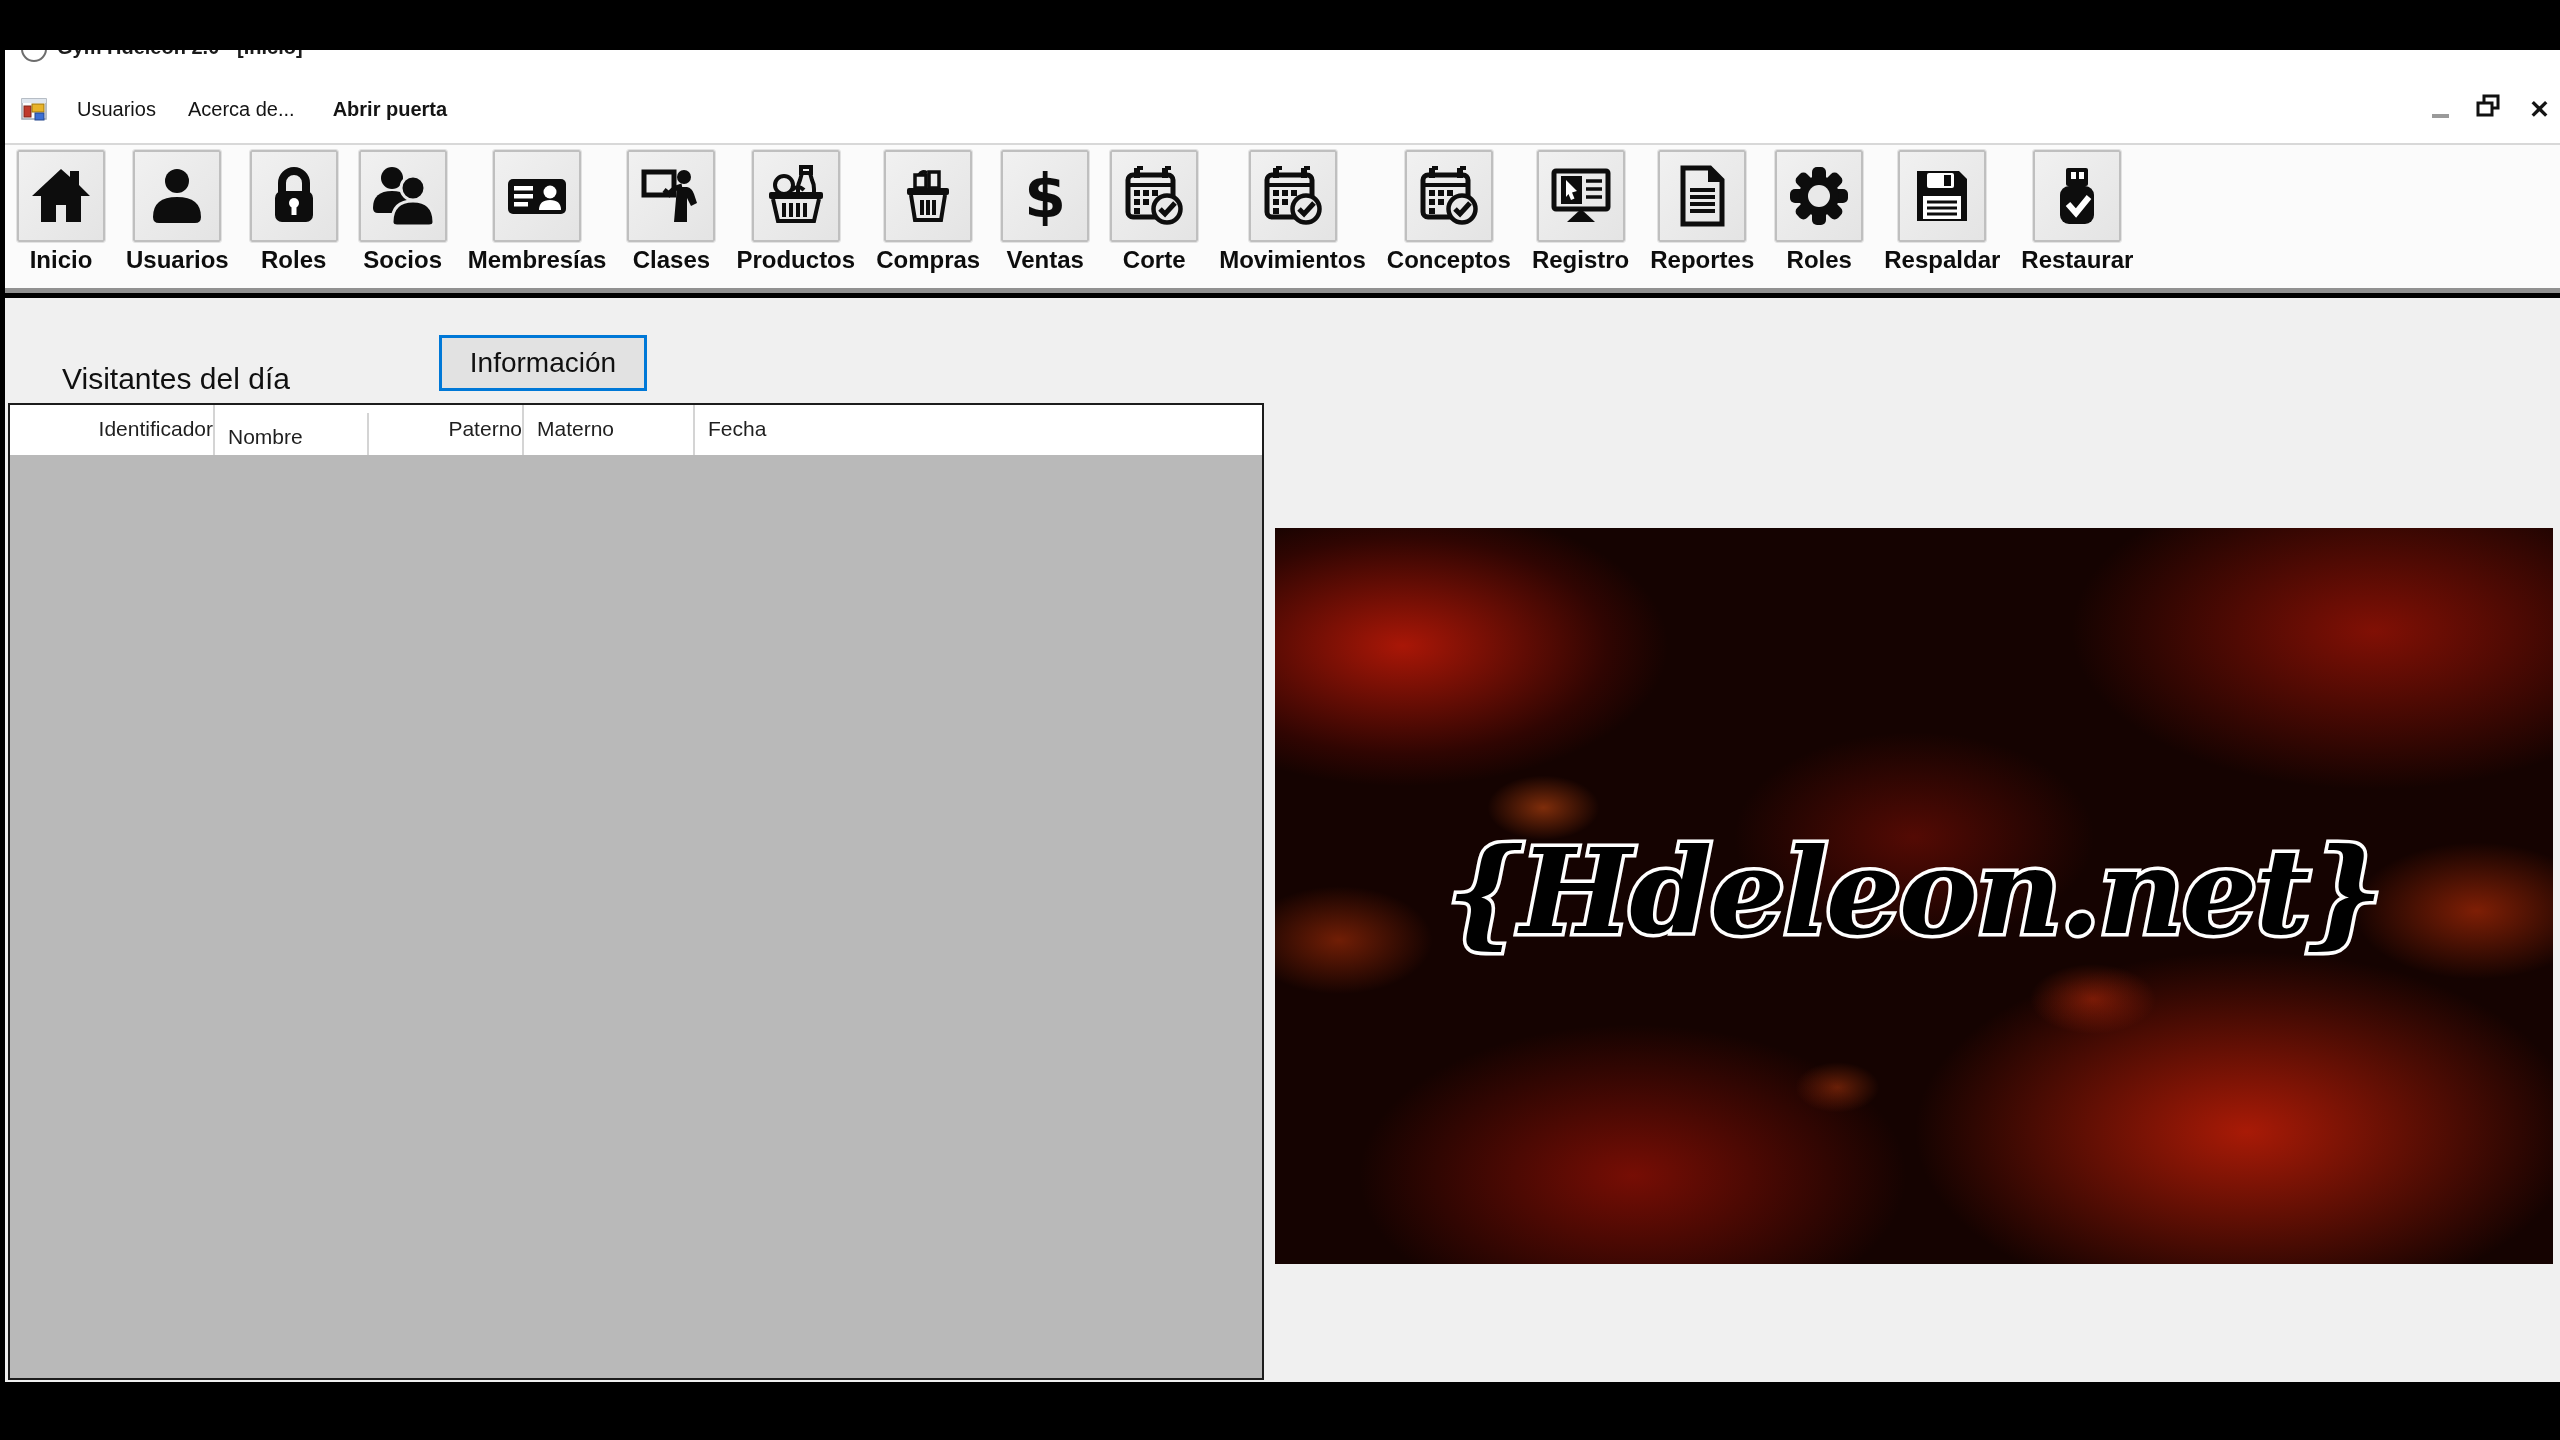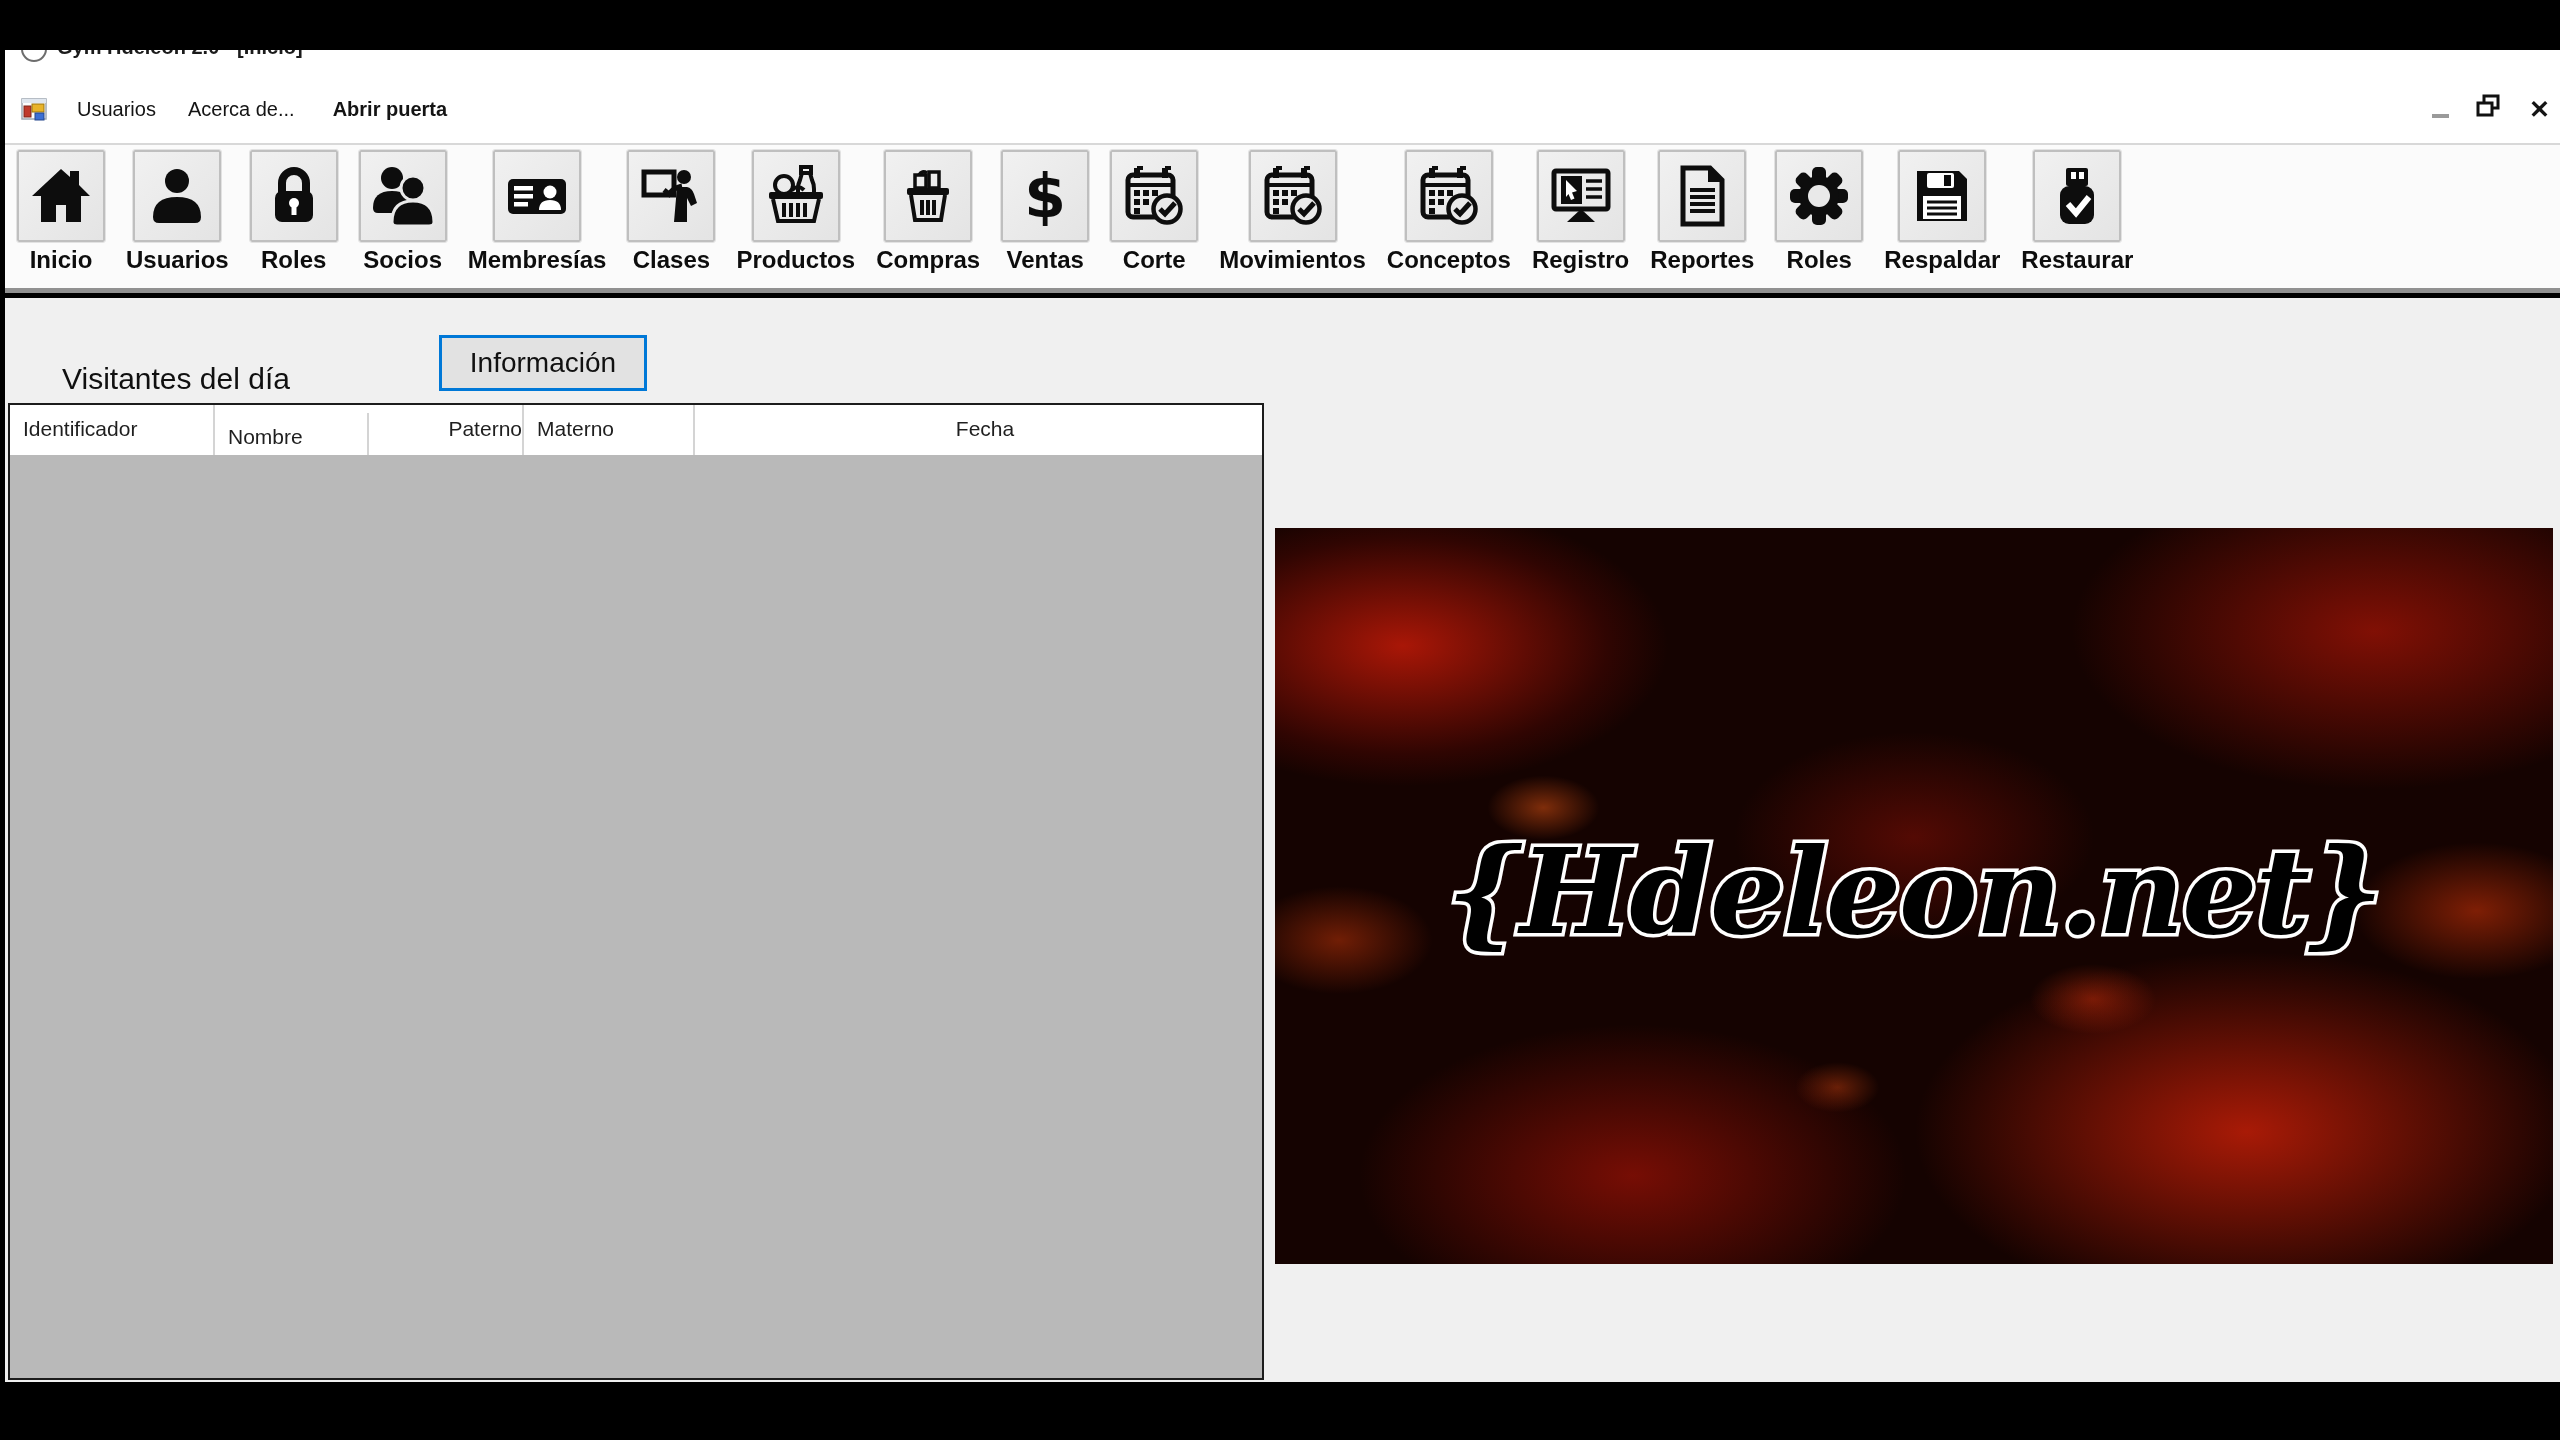--- a/index.html
+++ b/index.html
@@ -43,25 +43,25 @@
   .section-title{position:absolute;left:9px;top:64px;font-size:30px;color:#101010;margin-left:48px;}
   .info-btn{position:absolute;left:434px;top:37px;width:208px;height:56px;background:#e2e2e2;
             border:3px solid #0078d7;font-size:28px;color:#111;font-family:"Liberation Sans",sans-serif;cursor:pointer;}
 
   
   .vtable{position:absolute;left:3px;top:105px;width:1256px;height:977px;background:#b9b9b9;
           border:2px solid #1c1c1c;box-sizing:border-box;}
   .vhead{display:flex;height:50px;background:#fff;border-bottom:2px solid #9c9c9c;}
   .th{font-size:21px;color:#1f1f1f;line-height:48px;padding-left:13px;border-right:2px solid #d4d4d4;
       box-sizing:border-box;white-space:nowrap;overflow:hidden;cursor:default;}
-  .th:nth-child(1){width:205px;}
+  .th:nth-child(1){width:205px;text-align:right;}
   .th:nth-child(2){width:154px;margin-top:8px;}
   .th:nth-child(3){width:155px;text-align:right;}
   .th:nth-child(4){width:171px;}
-  .th:nth-child(5){flex:1;border-right:none;text-align:center;}
+  .th:nth-child(5){flex:1;border-right:none;}
   .vbody{position:absolute;left:0;top:50px;right:0;bottom:0;background:#b9b9b9;}
 
   
   .brand{position:absolute;left:1270px;top:230px;width:1278px;height:736px;background-color:#150301;
     background-image:
       radial-gradient(340px 180px at 10% 16%, rgba(195,26,8,.85), rgba(110,10,4,.3) 60%, transparent 78%),
       radial-gradient(420px 220px at 86% 14%, rgba(165,20,6,.75), transparent 72%),
       radial-gradient(460px 250px at 76% 82%, rgba(205,32,8,.8), transparent 72%),
       radial-gradient(380px 210px at 28% 88%, rgba(160,18,6,.7), transparent 72%),
       radial-gradient(240px 140px at 50% 42%, rgba(135,16,6,.55), transparent 75%),

